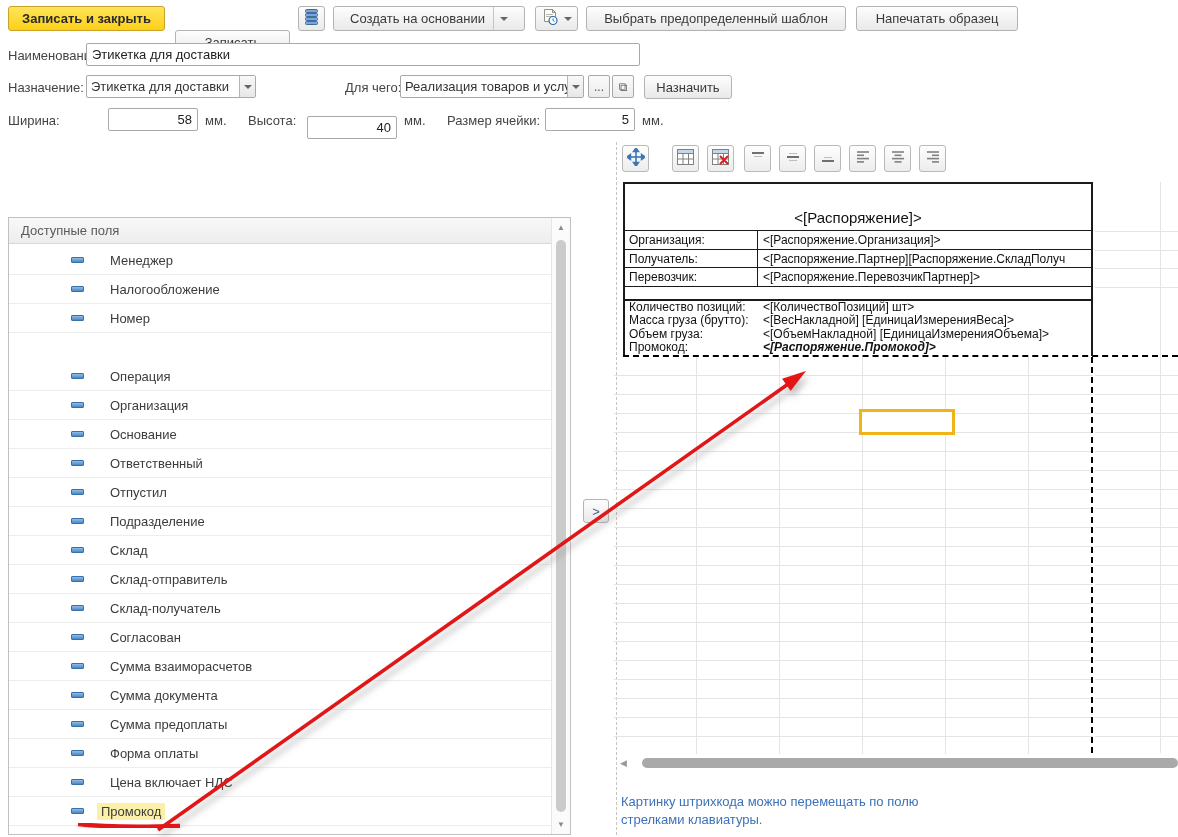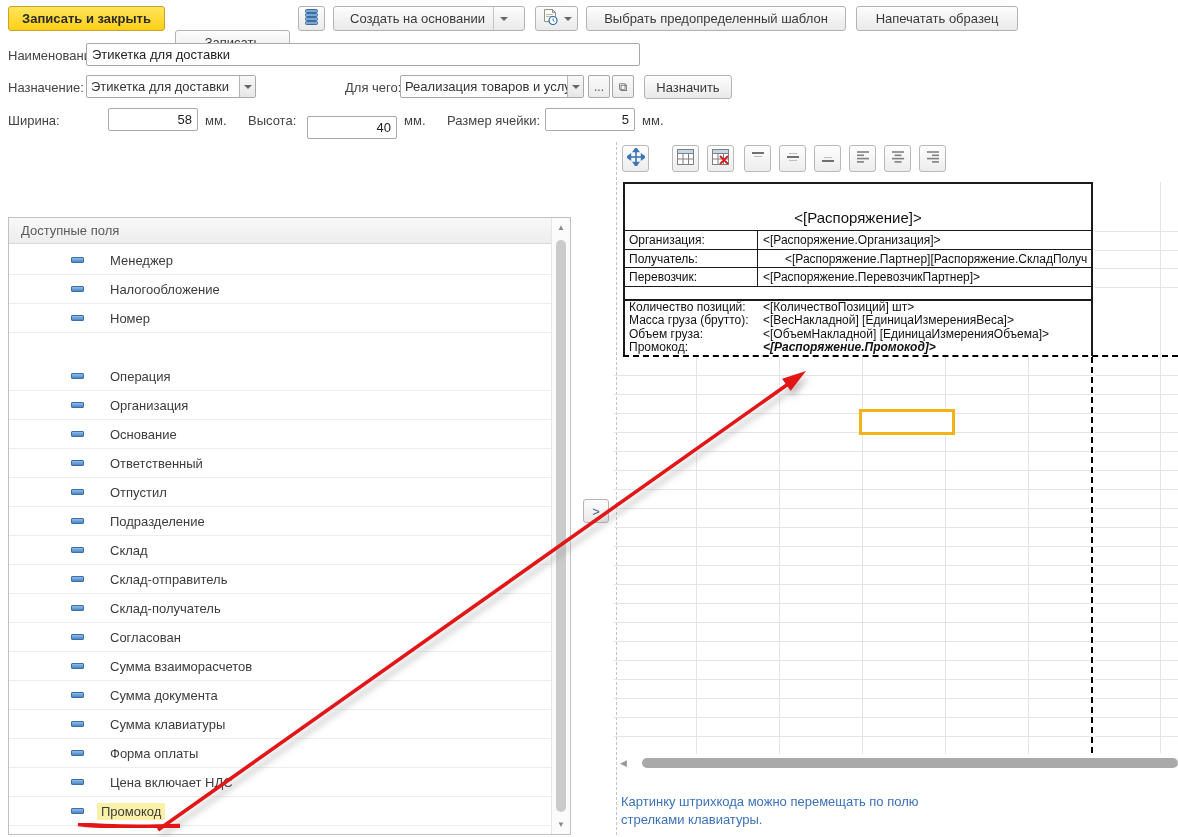--- a/index.html
+++ b/index.html
@@ -215,21 +215,21 @@
     <div class="list-item" style="top:434px">
         <span class="dash-icon"></span>
         <span class="item-label">Сумма взаиморасчетов</span>
       </div>
     <div class="list-item" style="top:463px">
         <span class="dash-icon"></span>
         <span class="item-label">Сумма документа</span>
       </div>
     <div class="list-item" style="top:492px">
         <span class="dash-icon"></span>
-        <span class="item-label">Сумма клавиатуры</span>
+        <span class="item-label">Сумма предоплаты</span>
       </div>
     <div class="list-item" style="top:521px">
         <span class="dash-icon"></span>
         <span class="item-label">Форма оплаты</span>
       </div>
     <div class="list-item" style="top:550px">
         <span class="dash-icon"></span>
         <span class="item-label">Цена включает НДС</span>
       </div>
     <div class="list-item" style="top:579px">
@@ -336,21 +336,21 @@
   <div class="rline" style="left:1095px; top:268px; width:83px; height:1px;"></div>
   <div class="rline" style="left:1095px; top:287px; width:83px; height:1px;"></div>
   <div class="rline" style="left:1160px; top:182px; width:1px; height:571px;"></div>
 
   <div id="template">
     <div id="t-title">&lt;[Распоряжение]&gt;</div>
     <div class="t-row" style="top:47px; height:19px;">
       <span class="tl">Организация:</span>
       <span class="tv">&lt;[Распоряжение.Организация]&gt;</span>
     </div>
-    <div class="t-row" style="top:66px; height:18px;gap:22px;">
+    <div class="t-row" style="top:66px; height:18px;">
       <span class="tl">Получатель:</span>
       <span class="tv">&lt;[Распоряжение.Партнер][Распоряжение.СкладПолуч</span>
     </div>
     <div class="t-row" style="top:84px; height:19px;">
       <span class="tl">Перевозчик:</span>
       <span class="tv">&lt;[Распоряжение.ПеревозчикПартнер]&gt;</span>
     </div>
     <div id="t-empty"></div>
     <div id="t-block2">
       <div class="brow">

